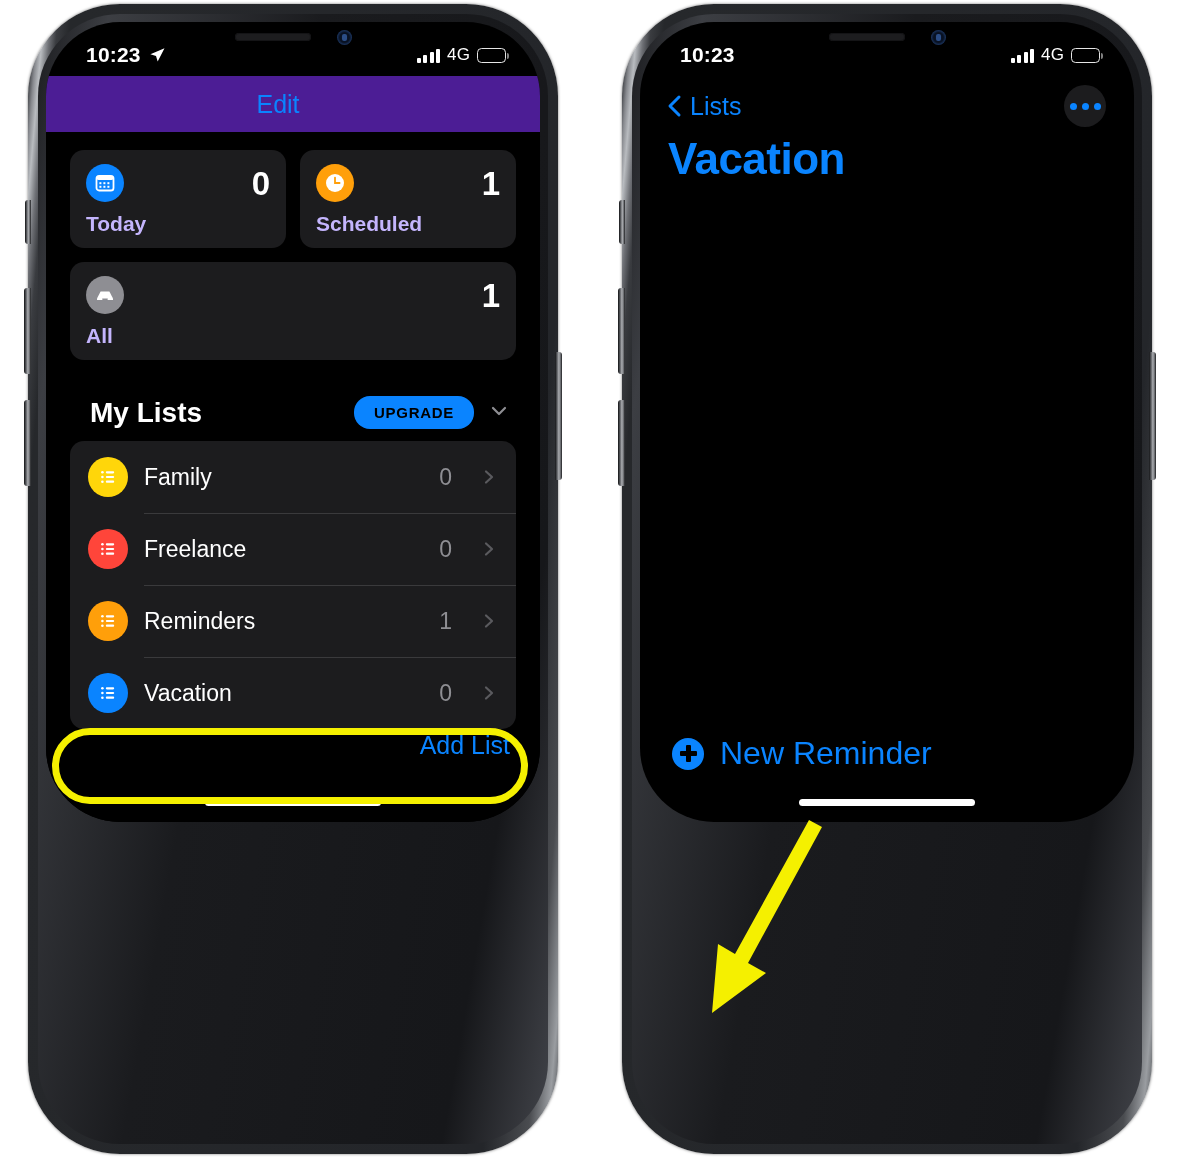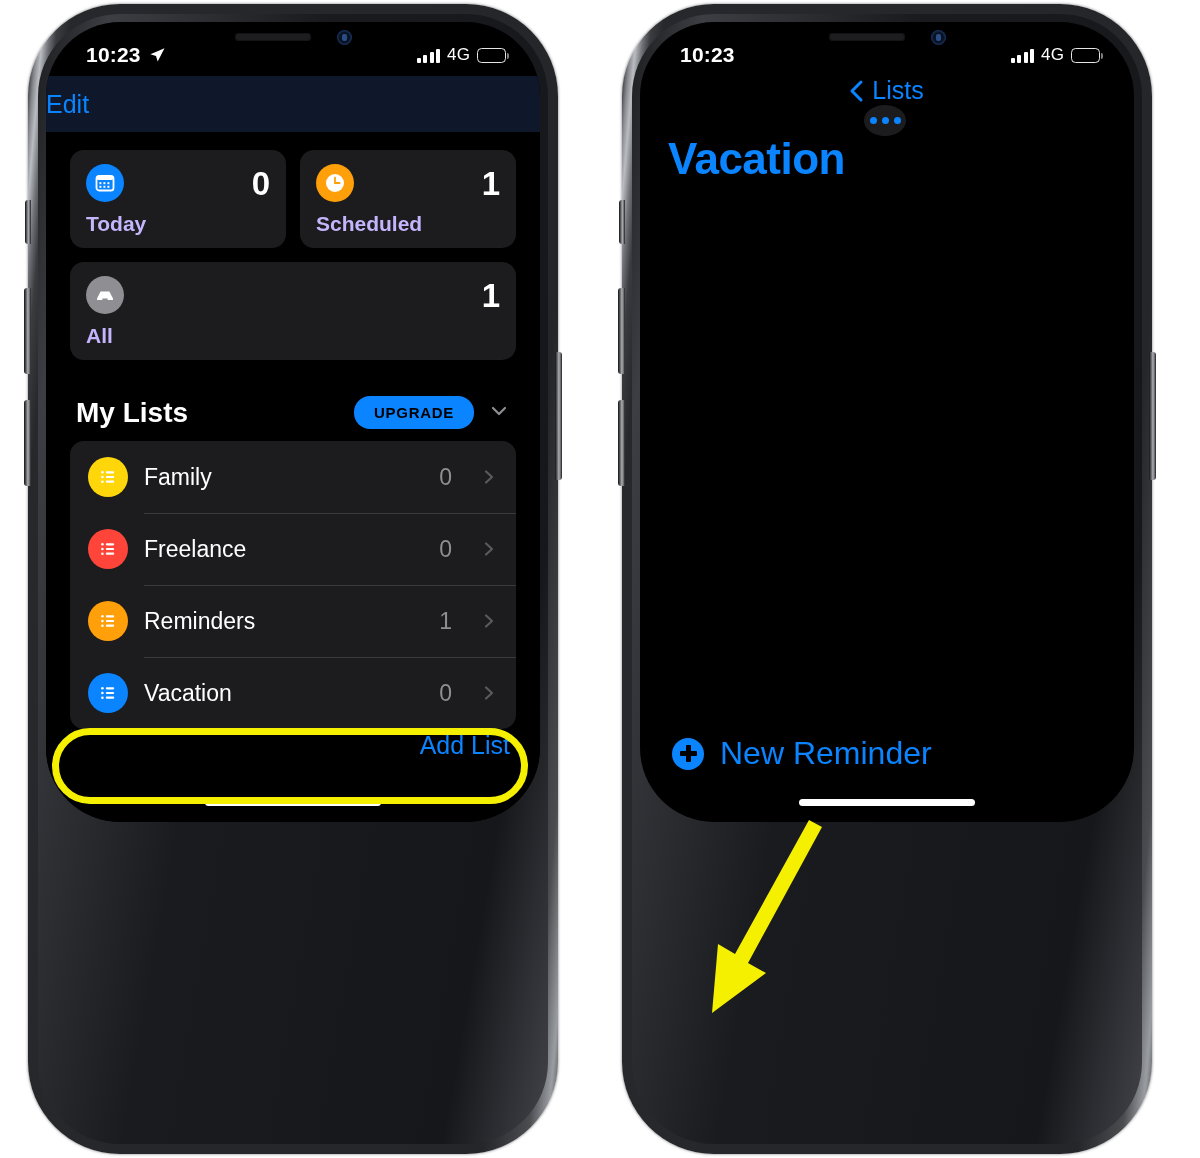--- a/index.html
+++ b/index.html
@@ -112,23 +112,23 @@
   .batt::after {
     content:""; position:absolute; right:-4px; top:4px;
     width:2.2px; height:6px; border-radius:0 2px 2px 0;
     background: rgba(255,255,255,.5);
   }
   .batt .fill { height:100%; width:100%; background:#fff; border-radius:2px; }
 
   
   .nav-top {
     position: absolute; top: 54px; left: 0; right: 0; height: 56px;
-    display: flex; align-items: center; justify-content: flex-start;
+    display: flex; align-items: center; justify-content: center;
     padding-right: 30px;
-    background: #0f172a;
+    background: #4c1d95;
   }
   .edit-btn { color:#0a84ff; font-size: 25px; }
 
   .content { position: absolute; top: 110px; left:0; right:0; bottom:0; background:#000; }
 
   .cards { padding: 18px 24px 0 24px; }
   .card-row { display:flex; gap: 14px; margin-bottom: 14px; }
   .card {
     background: #1c1c1e; border-radius: 14px;
     padding: 14px 16px 12px 16px;
@@ -139,21 +139,21 @@
   .card-top { display:flex; align-items:center; justify-content:space-between; }
   .cicon { width: 38px; height: 38px; border-radius: 50%; display:flex; align-items:center; justify-content:center; }
   .cicon.blue   { background:#0a84ff; }
   .cicon.orange { background:#ff9f0a; }
   .cicon.grey   { background:#8e8e93; }
   .cnum { color:#fff; font-size: 33px; font-weight: bold; line-height: 1; }
   .clabel { color:#c4b5fd; font-size: 21px; font-weight: 600; margin-top: 10px; }
 
   .section-head {
     display:flex; align-items:center; justify-content: space-between;
-    padding: 22px 30px 12px 30px;
+    padding: 22px 30px 12px 44px;
   }
   .sec-title { color:#fff; font-size: 28px; font-weight: bold; }
   .sec-right { display:flex; align-items:center; gap: 14px; }
   .upgrade {
     background:#0a84ff; color:#000000; font-size: 15px; font-weight: bold;
     letter-spacing: .7px; padding: 8px 20px; border-radius: 16px;
   }
   .chev-dn { color:#8e8e93; }
 
   .list-group { margin: 0 24px; background:#1c1c1e; border-radius: 14px; overflow: visible; }
@@ -183,21 +183,20 @@
     border-radius: 44px;
     pointer-events: none;
     z-index: 9;
   }
 
   
   .nav-bar-r {
     position: absolute; top: 54px; left: 0; right: 0; height: 60px;
     display:flex; align-items:center; justify-content:space-between;
     padding: 0 28px 0 24px;
-    flex-direction: column;
   }
   .back { display:flex; align-items:center; gap: 4px; color:#0a84ff; font-size: 25px; }
   .more-btn {
     width: 42px; height: 42px; border-radius: 50%;
     background:#1c1c1e; display:flex; align-items:center; justify-content:center; gap:5px;
   }
   .more-btn span { width: 7px; height: 7px; border-radius:50%; background:#0a84ff; display:block; }
 
   .big-title {
     position:absolute; top: 112px; left: 28px;

